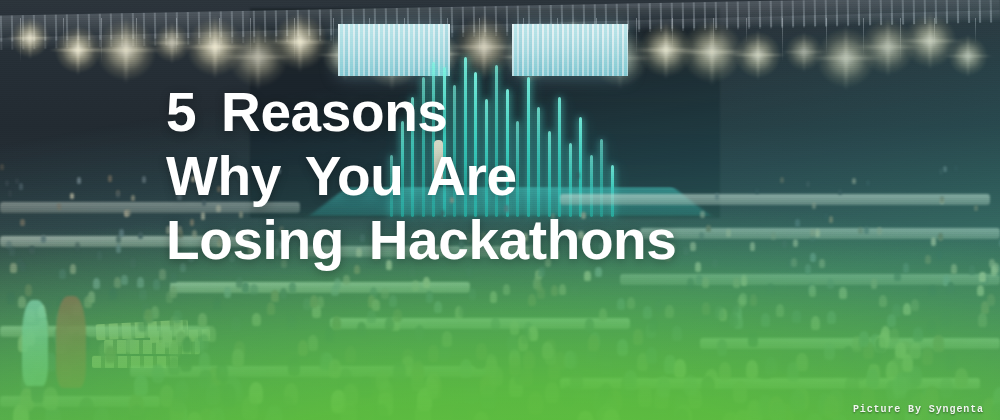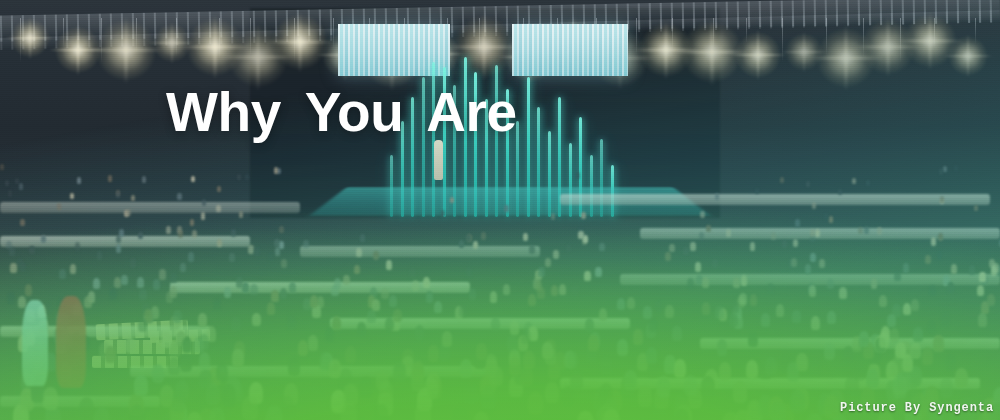--- a/index.html
+++ b/index.html
@@ -190,24 +190,24 @@
     display:flex;align-items:center;gap:11px;
   }
   .brand-mark{width:25px;height:30px;display:block;}
   .brand-name{
     color:#fff;font-weight:700;font-size:28px;letter-spacing:-0.4px;
     font-family:"Liberation Sans", sans-serif;
     text-shadow:0 2px 8px rgba(0,0,0,.28);
   }
 
   .credit{
-    position:absolute;right:6px;bottom:5px;
+    position:absolute;right:16px;bottom:5px;
     color:rgba(255,255,255,.92);
     font-family:"Liberation Mono", monospace;
-    font-size:12px;letter-spacing:.9px;font-weight:700;
+    font-size:10px;letter-spacing:.9px;font-weight:700;
     text-shadow:0 1px 2px rgba(0,0,0,.45);
   }
 </style>
 </head>
 <body>
 
 <div id="banner">
 
   <div class="photo">
     <div class="hall"></div>
@@ -854,19 +854,21 @@
     <div class="grain"></div>
   </div>
 
   <div class="tint-teal"></div>
   <div class="tint-green"></div>
   <div class="tint-green2"></div>
 
   <div class="content">
 
     <h1 class="headline">
+      <span class="ln">5 Reasons</span>
       <span class="ln">Why You Are</span>
+      <span class="ln">Losing Hackathons</span>
     </h1>
 
 
     <div class="credit">Picture By Syngenta</div>
   </div>
 </div>
 
 </body></html>

